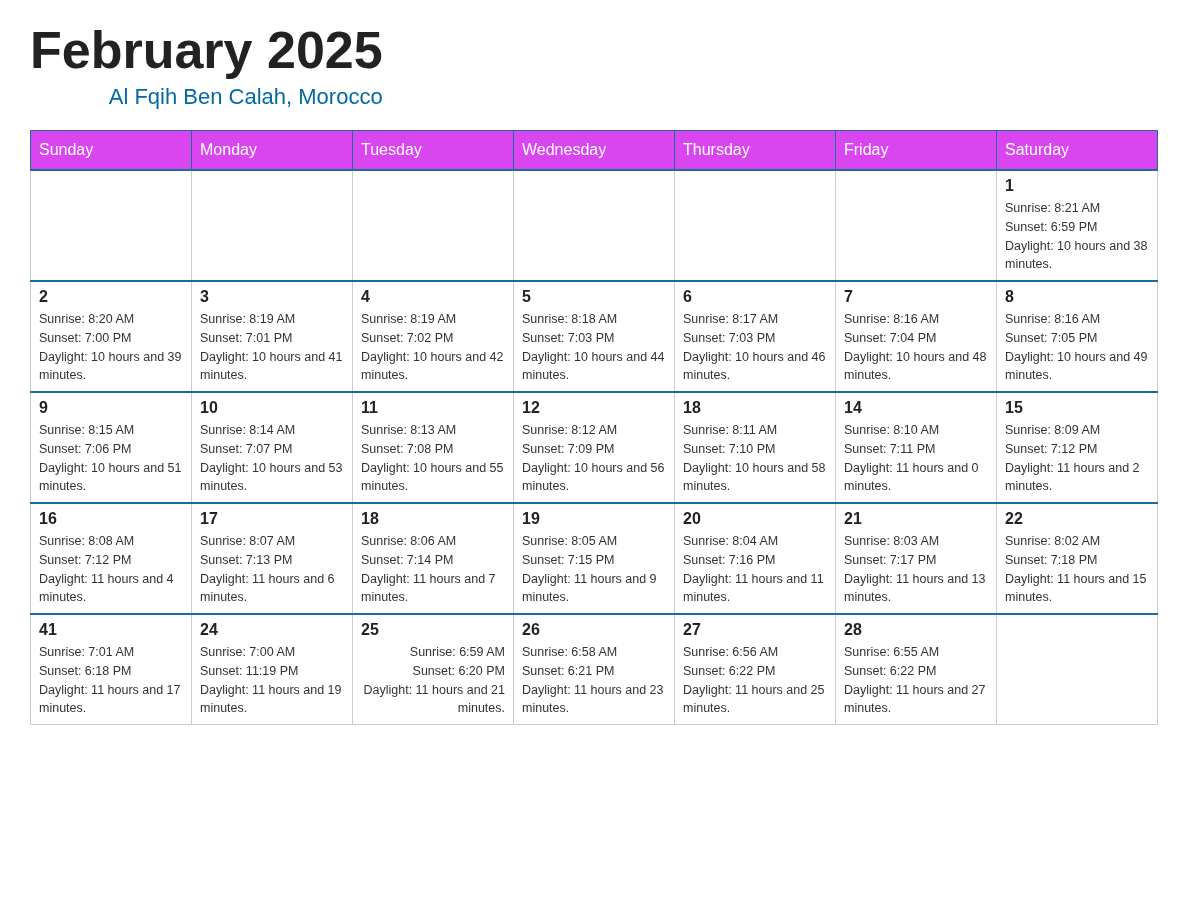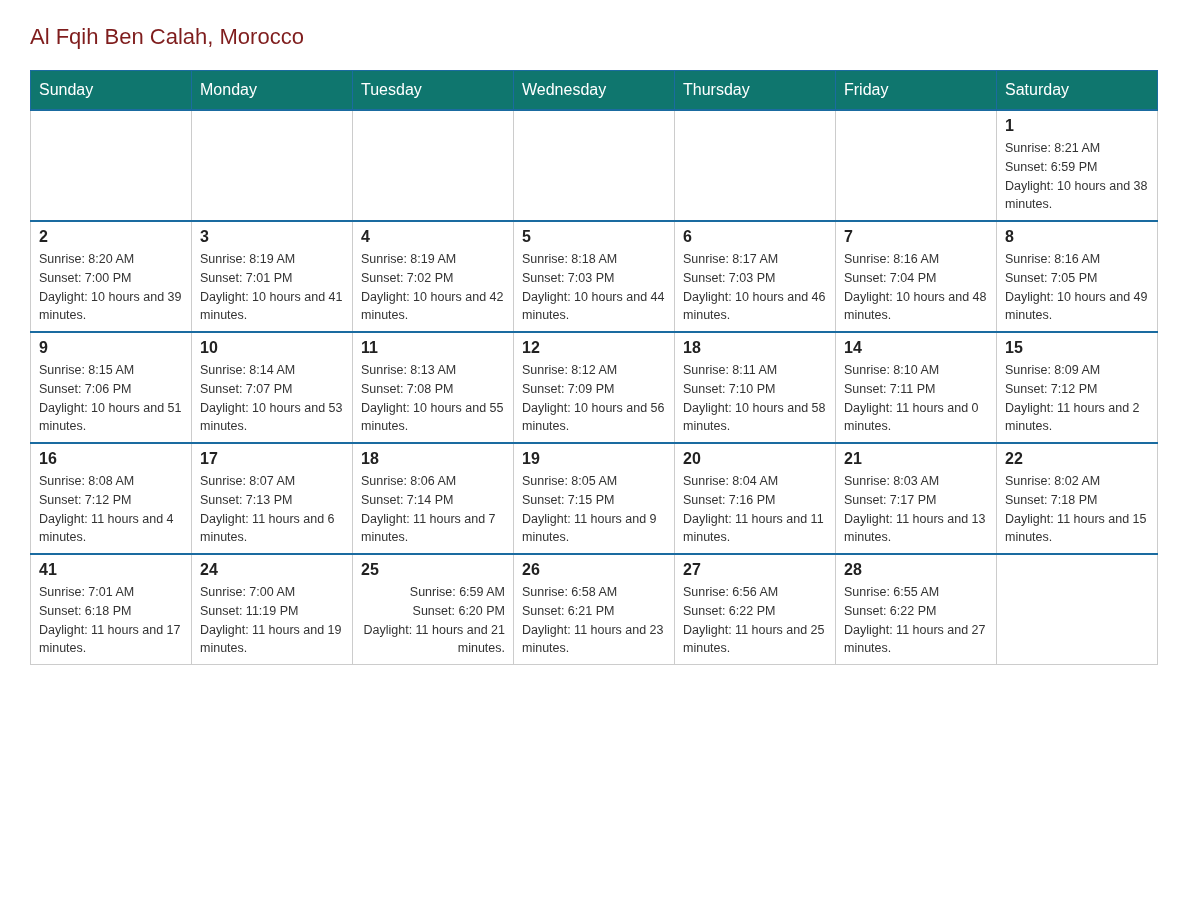--- a/index.html
+++ b/index.html
@@ -48,30 +48,30 @@
     .title-section {
       text-align: right;
     }
     .month-title {
       font-size: 52px;
       font-weight: bold;
       color: #222;
     }
     .location-title {
       font-size: 22px;
-      color: #7f1d1d;
+      color: #0369a1;
       margin-top: 4px;
     }
     .calendar {
       width: 100%;
       border-collapse: collapse;
       border: 1px solid #aaa;
     }
     .calendar th {
-      background-color: #0f766e;
+      background-color: #d946ef;
       color: #fff;
       padding: 10px 8px;
       font-size: 16px;
       font-weight: normal;
       text-align: left;
       border: 1px solid #1a6ba0;
     }
     .calendar td {
       width: calc(100% / 7);
       vertical-align: top;
@@ -95,20 +95,21 @@
     }
     tr.week-row td {
       border-top: 2px solid #1a6ba0;
     }
   </style>
 </head>
 <body>
 
 <div class="header">
   <div class="title-section">
+    <div class="month-title">February 2025</div>
     <div class="location-title">Al Fqih Ben Calah, Morocco</div>
   </div>
 </div>
 
 <table class="calendar">
   <thead>
     <tr>
     <th>Sunday</th>
         <th>Monday</th>
         <th>Tuesday</th>

